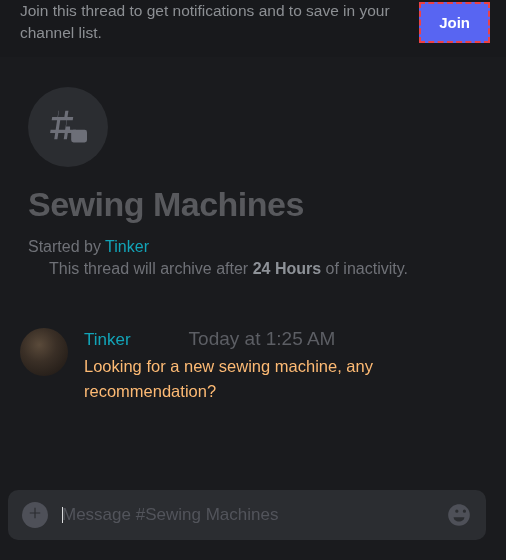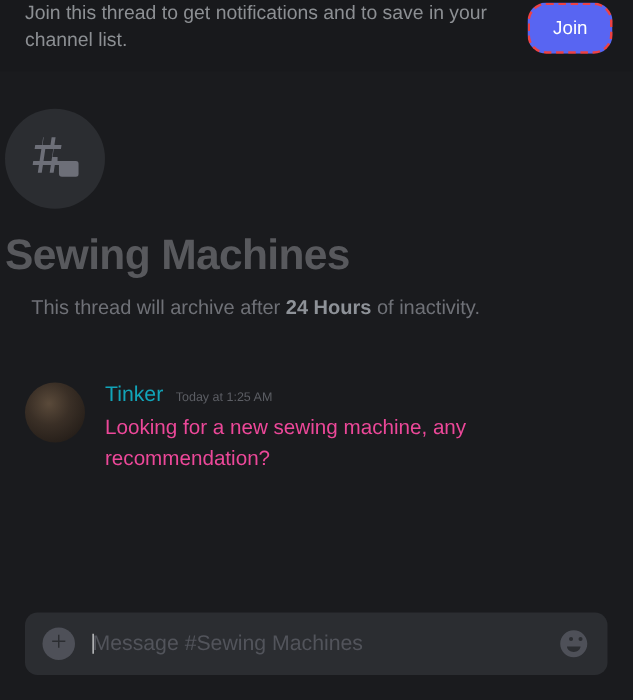--- a/index.html
+++ b/index.html
@@ -25,28 +25,28 @@
     .notice-text {
       color: #8c8f93;
       font-size: 15.5px;
       line-height: 1.45;
       max-width: 380px;
     }
     .join-btn {
       background: #5865f2;
       color: #ffffff;
       border: 2px dashed #ed4245;
-      border-radius: 15px;
+      border-radius: 0;
       font-size: 15px;
-      font-weight: 400;
+      font-weight: 700;
       padding: 10px 18px;
       cursor: pointer;
     }
     .content {
-      padding: 30px 20px 0 4px;
+      padding: 30px 20px 0 28px;
     }
     .thread-icon-circle {
       width: 80px;
       height: 80px;
       border-radius: 50%;
       background: #2b2d31;
       display: flex;
       align-items: center;
       justify-content: center;
       margin-bottom: 18px;
@@ -102,31 +102,32 @@
       gap: 10px;
       margin-bottom: 4px;
     }
     .author {
       color: #12a4b8;
       font-size: 17px;
       font-weight: 500;
     }
     .timestamp {
       color: #5c5e64;
-      font-size: 10px;
+      font-size: 19px;
+      margin-left: 48px;
     }
     .message-text {
-      color: #ec4899;
+      color: #fdba74;
       font-size: 16.5px;
       line-height: 1.5;
     }
     .input-bar-wrap {
       position: absolute;
       bottom: 20px;
-      left: 20px;
+      left: 8px;
       right: 20px;
       text-decoration: underline;
     }
     .input-bar {
       background: #2b2d31;
       border-radius: 10px;
       display: flex;
       align-items: center;
       padding: 12px 14px;
       gap: 14px;
@@ -202,20 +203,23 @@
           <path d="M15 15h8a1 1 0 011 1v5a1 1 0 01-1 1h-8a1 1 0 01-1-1v-5a1 1 0 011-1z" opacity="0"></path>
           <path d="M14.5 15.5h9v6.5a1 1 0 01-1 1h-7a1 1 0 01-1-1v-6.5z" opacity="0"></path>
           <path d="M14 15h9.5a.5.5 0 01.5.5V22a1 1 0 01-1 1h-8a1 1 0 01-1-1v-7z" opacity="0"></path>
           <path d="M13.5 14.5h10v8h-10z" opacity="0"></path>
           <path d="M14 15h9v7.5H14z" opacity="0"></path>
           <path d="M15 16l7 5M15 21l7-5" stroke="#2b2d31" stroke-width="1" opacity="0"></path>
         </svg>
     </span>
   </div>
   <h1 class="thread-title">Sewing Machines</h1>
+  <div class="started-line">
+    <span>Started by </span><span class="user-link">Tinker</span>
+  </div>
   <div class="archive-line">
     <span>This thread will archive after </span><span class="duration">24 Hours</span><span> of inactivity.</span>
   </div>
 </div>
 
 <div class="message-row">
   <div class="avatar"></div>
   <div class="message-body">
     <div class="message-header">
       <span class="author">Tinker</span>

